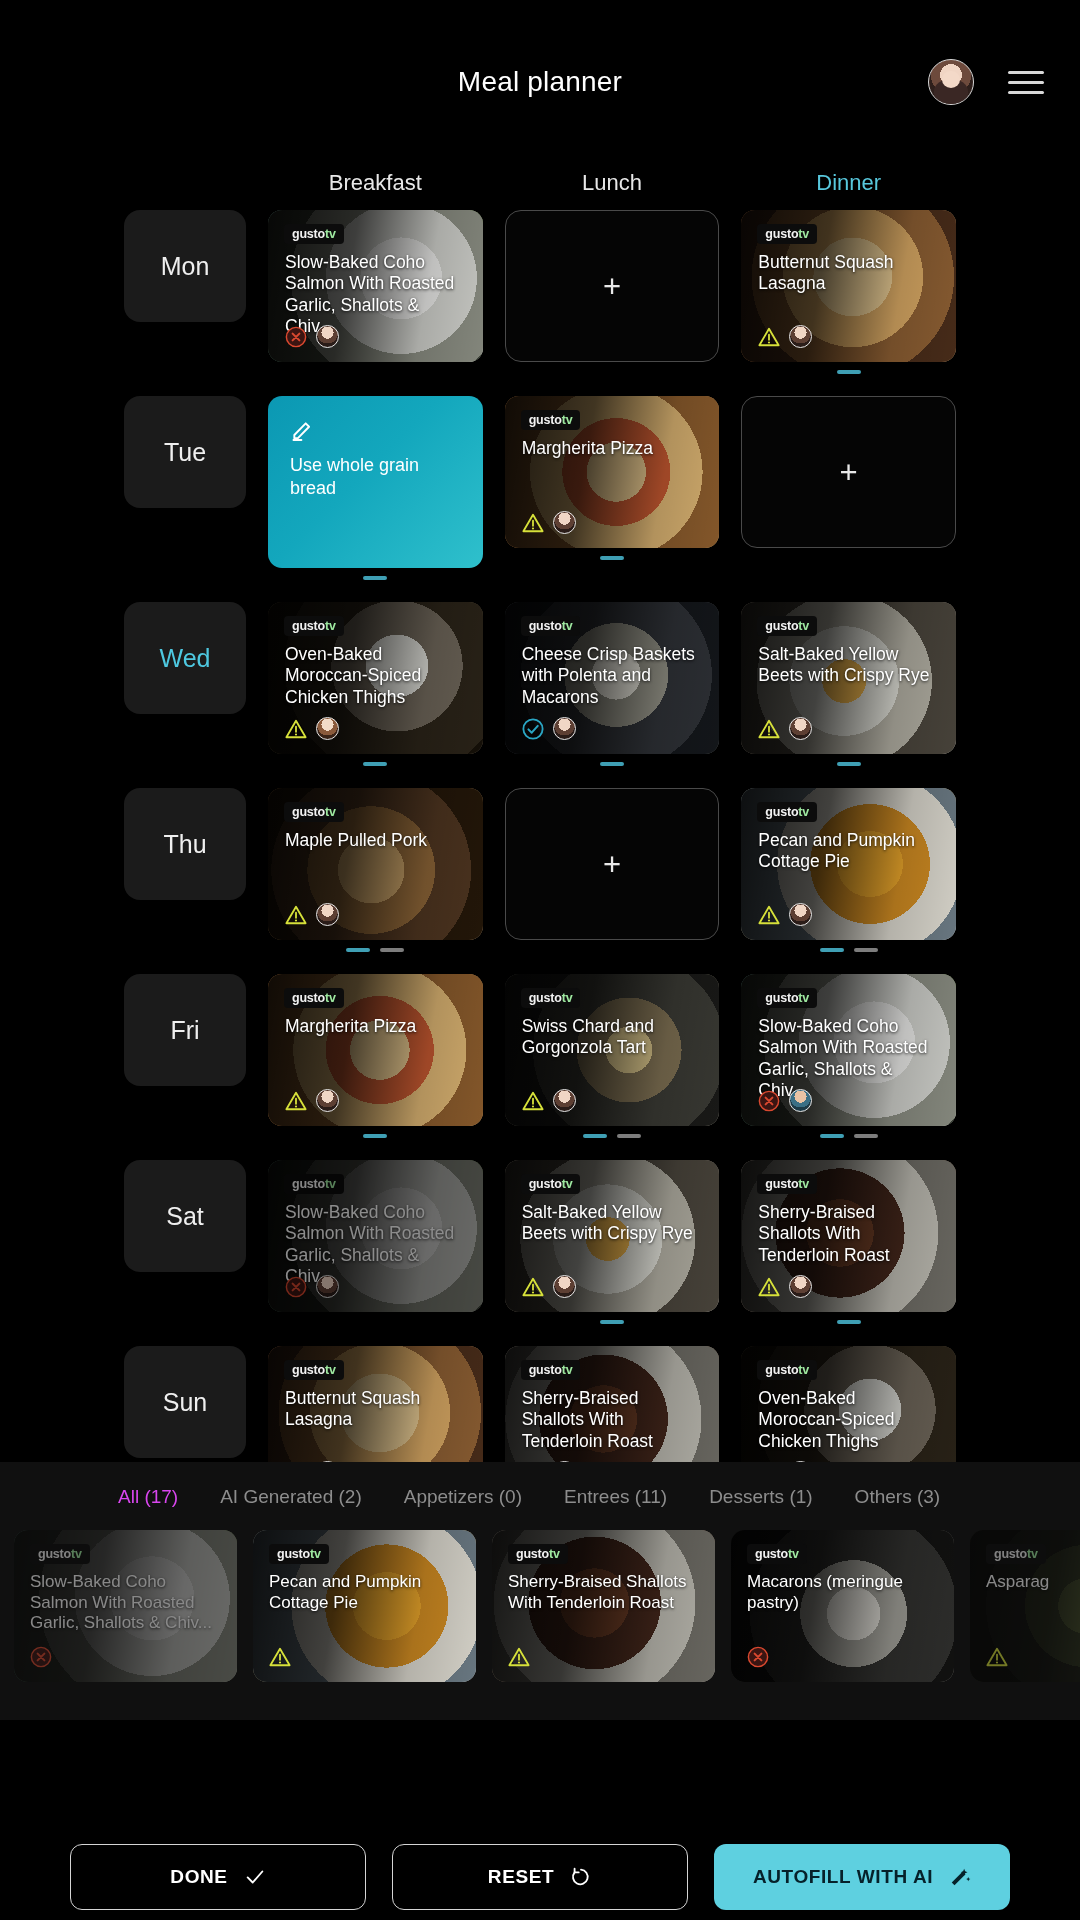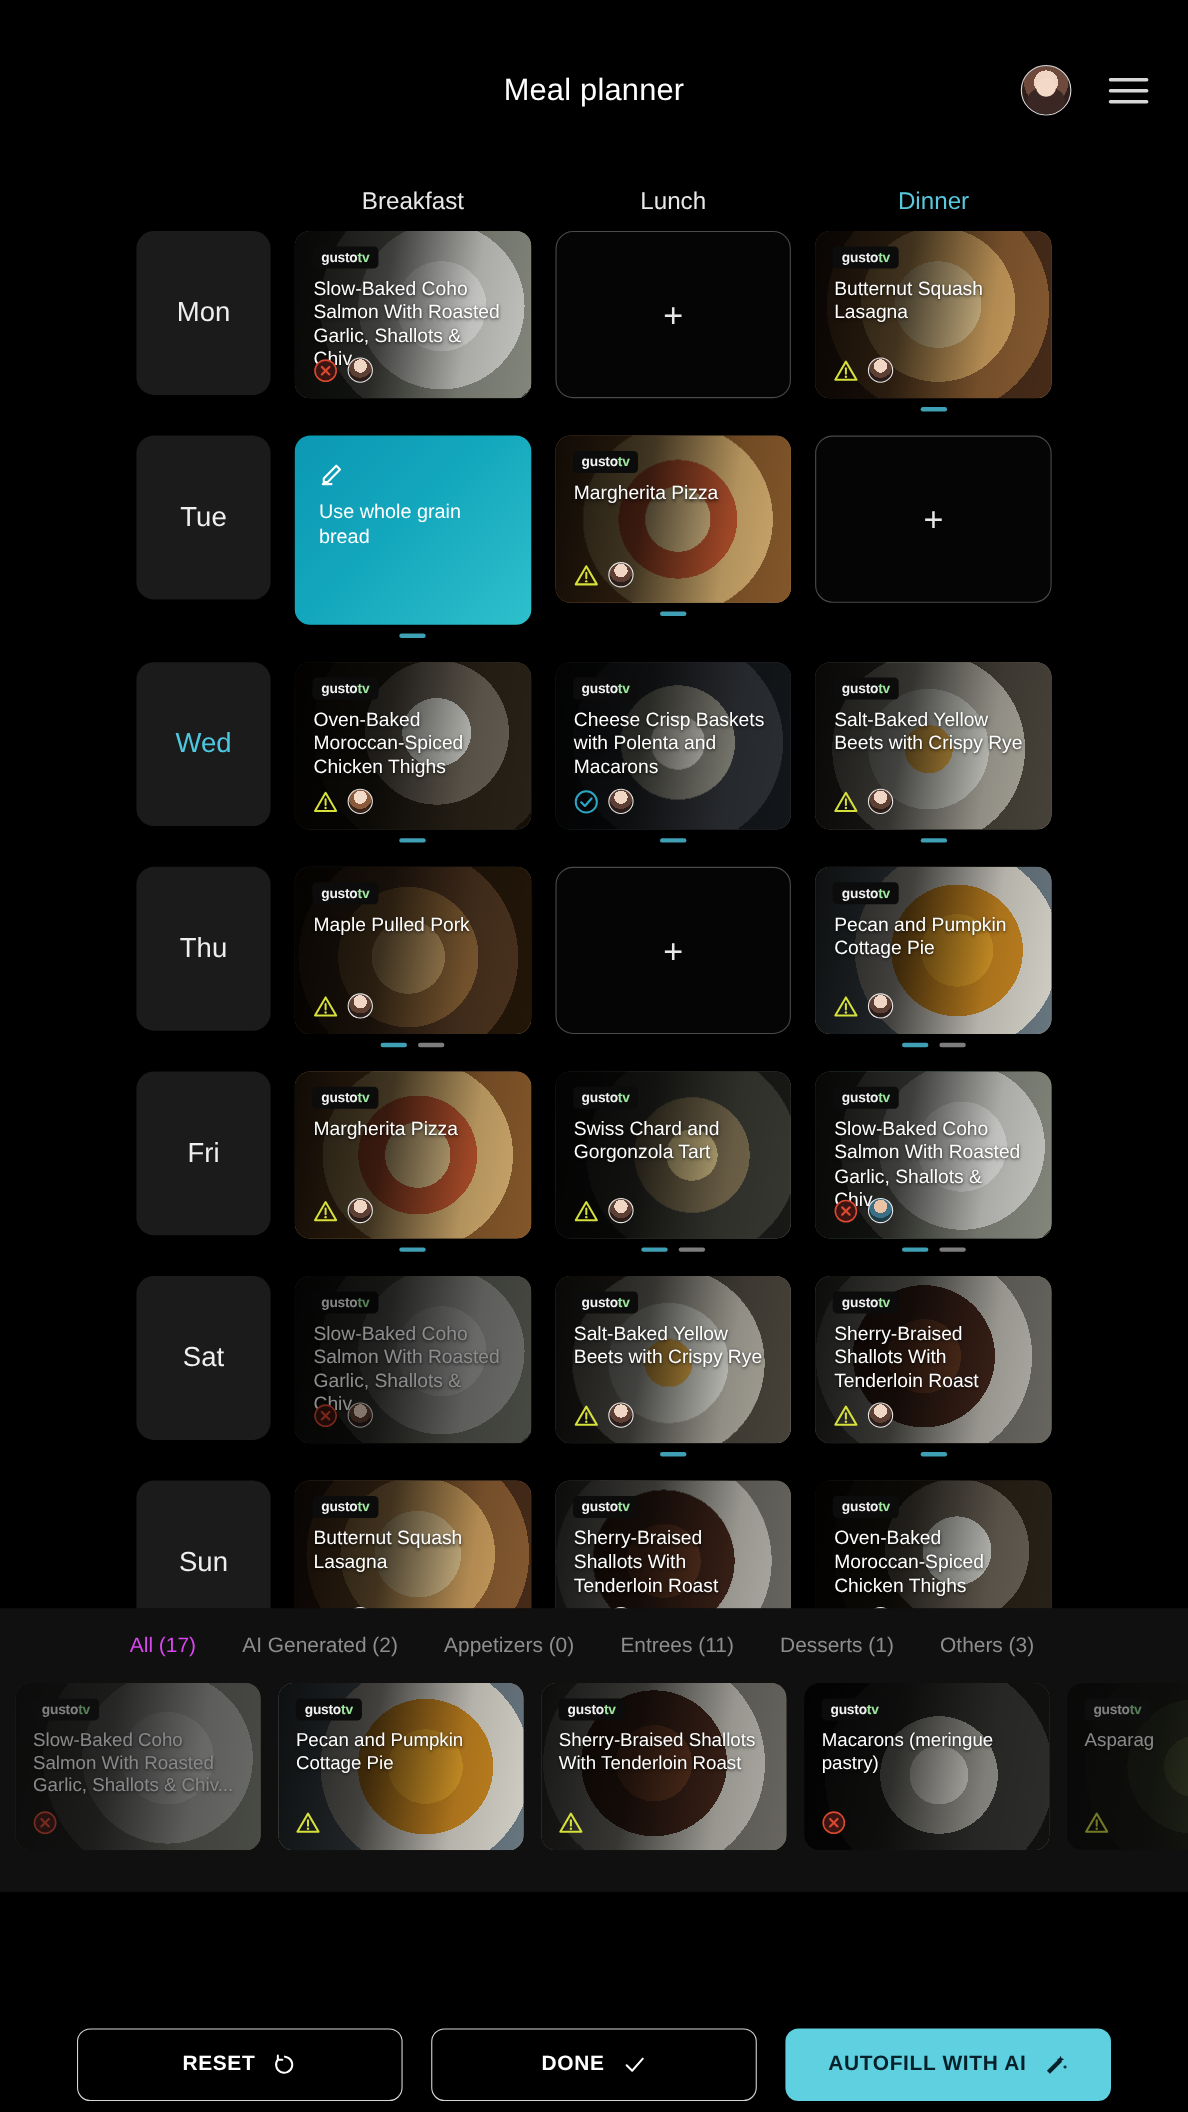--- a/index.html
+++ b/index.html
@@ -51,21 +51,21 @@
 
   
   .planner { padding: 0 124px; margin-top: 14px; }
   .day-row {
     display: grid; grid-template-columns: 122px 1fr 1fr 1fr;
     column-gap: 22px; margin-bottom: 22px;
   }
   .day-chip {
     background: #1b1b1b; border-radius: 16px;
     display:flex; align-items:center; justify-content:center;
-    height: 149px; color: #efefef; font-size: 25px; font-weight: 400;
+    height: 112px; color: #efefef; font-size: 25px; font-weight: 400;
   }
   .day-chip.today { color: #4ec8e0; }
 
   .slot { position: relative; }
   .card {
     position: relative; height: 152px; border-radius: 14px; overflow: hidden;
     background: #1a1a1a;
   }
   .card.dim { opacity: .55; }
   .card-photo { position:absolute; inset:0; }
@@ -625,30 +625,30 @@
               <path d="M12 9.5 V15" stroke="#d6e03a" stroke-width="2" stroke-linecap="round"></path>
               <circle cx="12" cy="18" r="1.2" fill="#d6e03a"></circle>
             </svg>
           </div>
         </div>
       </div>
   </div>
 
   <div class="actions">
     <div class="btn outline">
+      <span>DONE</span>
+      <svg width="22" height="22" viewBox="0 0 24 24" fill="none">
+        <path d="M4 12.5 L9.5 18 L20 6" stroke="#fff" stroke-width="2" stroke-linecap="round" stroke-linejoin="round"></path>
+      </svg>
+    </div>
+    <div class="btn outline">
       <span>RESET</span>
       <svg width="22" height="22" viewBox="0 0 24 24" fill="none">
         <path d="M5 7 L5 3 M5 7 L9.5 7" stroke="#fff" stroke-width="2" stroke-linecap="round"></path>
         <path d="M5 7 A 8 8 0 1 0 12 4" stroke="#fff" stroke-width="2" stroke-linecap="round" fill="none"></path>
-      </svg>
-    </div>
-    <div class="btn outline">
-      <span>DONE</span>
-      <svg width="22" height="22" viewBox="0 0 24 24" fill="none">
-        <path d="M4 12.5 L9.5 18 L20 6" stroke="#fff" stroke-width="2" stroke-linecap="round" stroke-linejoin="round"></path>
       </svg>
     </div>
     <div class="btn primary">
       <span>AUTOFILL WITH AI</span>
       <svg width="22" height="22" viewBox="0 0 24 24">
         <path d="M3 21 L15 9 L18 12 L6 24 Z" fill="#06212a" transform="translate(0,-3)"></path>
         <path d="M16.5 3 L17.6 5.6 L20.2 6.7 L17.6 7.8 L16.5 10.4 L15.4 7.8 L12.8 6.7 L15.4 5.6 Z" fill="#06212a"></path>
         <path d="M21 12 L21.7 13.6 L23.3 14.3 L21.7 15 L21 16.6 L20.3 15 L18.7 14.3 L20.3 13.6 Z" fill="#06212a"></path>
       </svg>
     </div>

